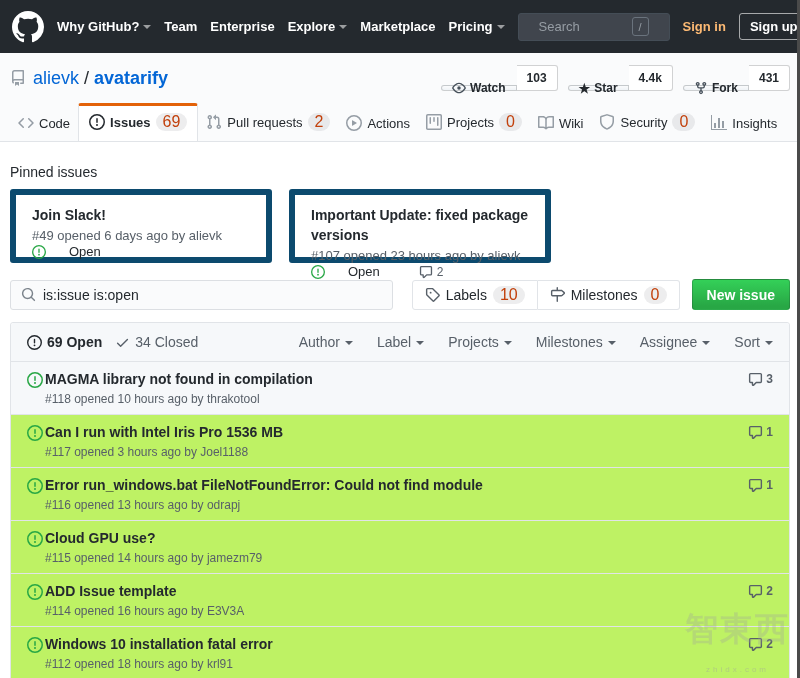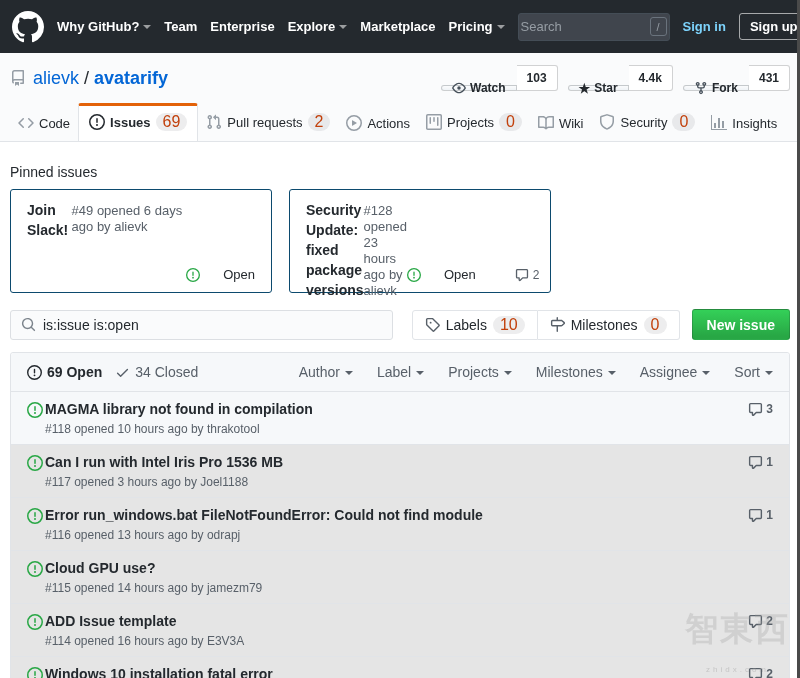--- a/index.html
+++ b/index.html
@@ -19,33 +19,33 @@
   .gh-nav { display:flex; align-items:center; gap:13px; }
   .gh-nav a {
     color:#fff; font-size:13px; font-weight:600; display:flex;
     align-items:center; gap:4px; white-space:nowrap; cursor:pointer;
   }
   .caret-lt { width:0; height:0; border-left:4px solid transparent;
     border-right:4px solid transparent; border-top:4px solid rgba(255,255,255,.55); }
   .hsearch {
     margin-left:auto; width:152px; height:28px; background:#40454d;
     border:1px solid #444d56; border-radius:3px; display:flex;
-    align-items:center; padding:0 2px; gap:5px;
+    align-items:center; padding:0 20px; gap:5px;
   }
   .hsearch input {
     flex:1; min-width:0; background:transparent; border:none; outline:none;
     color:#fff; font-size:13px; font-family:inherit;
   }
   .hsearch input::placeholder { color:#969da4; }
   .slash-hint {
     border:1px solid #6a737d; color:#969da4; border-radius:3px; font-size:11px;
     width:17px; height:19px; display:flex; align-items:center; justify-content:center;
     flex:none;
   }
-  .signin { color:#7dd3fc; font-size:13px; font-weight:600; cursor:pointer; white-space:nowrap; }
+  .signin { color:#fdba74; font-size:13px; font-weight:600; cursor:pointer; white-space:nowrap; }
   .signup {
     color:#fff; font-size:13px; font-weight:600; border:1px solid rgba(255,255,255,.6);
     border-radius:3px; padding:5px 10px; cursor:pointer; white-space:nowrap;
   }
 
   
   .top-section { background:#fafbfc; padding-top:11px; }
   .repo-row { display:flex; align-items:center; padding:0 10px; height:28px; }
   .repo-icon svg { width:16px; height:16px; fill:#959da5; margin-right:7px; display:block; }
   .repo-title { font-size:18px; font-weight:400; display:flex; align-items:center; gap:5px; }
@@ -84,22 +84,22 @@
   .counter {
     background:rgba(27,31,35,.08); border-radius:10px; font-size:16px;
     font-weight:400; padding:1px 7px; color:#c2410c; line-height:16px;
   }
 
   
   .main { padding:0 10px; }
   .pinned-heading { font-size:14px; font-weight:400; margin-top:22px; color:#24292e; }
   .pinned-cards { display:flex; gap:17px; margin-top:9px; }
   .pinned-card {
-    width:262px; height:104px; border:1px solid #0c4a6e; border-radius:3px;
-    padding:10px 16px; display:flex; background:#fff;
+    width:262px; height:74px; border:6px solid #0c4a6e; border-radius:3px;
+    padding:10px 16px; display:flex; flex-direction:column; background:#fff;
   }
   .pc-title { font-size:14px; font-weight:600; line-height:20px; cursor:pointer; }
   .pc-meta { font-size:13px; color:#586069; margin-top:3px; line-height:16px; }
   .pc-status { margin-top:auto; display:flex; align-items:center; gap:23px; font-size:13px; color:#24292e; }
   .pc-status svg.open-ic { width:14px; height:14px; fill:#28a745; }
   .pc-comments { display:flex; align-items:center; gap:4px; color:#586069; margin-left:16px; font-size:12px; }
   .pc-comments svg { width:14px; height:14px; fill:#586069; }
 
   .filter-row { display:flex; margin-top:16px; align-items:center; }
   .issues-search {
@@ -137,21 +137,21 @@
   .state { display:flex; align-items:center; gap:5px; cursor:pointer; }
   .state-open { font-weight:600; color:#24292e; }
   .state-open svg { width:15px; height:15px; fill:#24292e; }
   .state-closed { color:#586069; }
   .state-closed svg { width:15px; height:15px; fill:#586069; }
   .box-filters { margin-left:auto; display:flex; gap:24px; font-size:14px; color:#586069; }
   .dd { display:flex; align-items:center; gap:5px; cursor:pointer; white-space:nowrap; }
   .caret-dd { width:0; height:0; border-left:4px solid transparent;
     border-right:4px solid transparent; border-top:4px solid #586069; margin-top:2px; }
 
-  .issue-row { display:flex; padding:8px 16px 7px; border-top:1px solid #e1e4e8; background:#e5e5e5; }
+  .issue-row { display:flex; padding:8px 16px 7px; border-top:1px solid #e1e4e8; background:#bef264; }
   .issue-row.highlight { background:#f6f8fa; }
   .row-icon svg { width:16px; height:16px; fill:#28a745; display:block; margin-top:2px; }
   .row-main { flex:1; margin-left:2px; min-width:0; }
   .row-title { font-size:14px; font-weight:600; line-height:19px; color:#24292e; cursor:pointer; display:inline-block; }
   .row-meta { font-size:12px; color:#586069; margin-top:3px; line-height:15px; }
   .row-comments {
     display:flex; align-items:flex-start; justify-content:flex-end; gap:3px;
     color:#586069; font-size:12px; font-weight:600; width:44px; padding-top:2px; cursor:pointer;
   }
   .row-comments svg { width:15px; height:15px; fill:#586069; }
@@ -310,22 +310,22 @@
       <a class="pc-title">Join Slack!</a>
       <div class="pc-meta">#49 opened 6 days ago by alievk</div>
       <div class="pc-status">
         <svg class="open-ic" viewBox="0 0 16 16">
             <path fill-rule="evenodd" d="M8 1.5a6.5 6.5 0 100 13 6.5 6.5 0 000-13zM0 8a8 8 0 1116 0A8 8 0 010 8zm9 3a1 1 0 11-2 0 1 1 0 012 0zm-.25-6.25a.75.75 0 00-1.5 0v3.5a.75.75 0 001.5 0v-3.5z"></path>
           </svg>
         <span>Open</span>
       </div>
     </div>
     <div class="pinned-card">
-      <a class="pc-title">Security Update: fixed package versions</a>
-      <div class="pc-meta">#128 opened 23 hours ago by alievk</div>
+      <a class="pc-title">Important Update: fixed package versions</a>
+      <div class="pc-meta">#107 opened 23 hours ago by alievk</div>
       <div class="pc-status">
         <svg class="open-ic" viewBox="0 0 16 16">
             <path fill-rule="evenodd" d="M8 1.5a6.5 6.5 0 100 13 6.5 6.5 0 000-13zM0 8a8 8 0 1116 0A8 8 0 010 8zm9 3a1 1 0 11-2 0 1 1 0 012 0zm-.25-6.25a.75.75 0 00-1.5 0v3.5a.75.75 0 001.5 0v-3.5z"></path>
           </svg>
         <span>Open</span>
         <span class="pc-comments">
           <svg viewBox="0 0 16 16">
               <path fill-rule="evenodd" d="M2.75 2.5a.25.25 0 00-.25.25v7.5c0 .138.112.25.25.25h2a.75.75 0 01.75.75v2.19l2.72-2.72a.75.75 0 01.53-.22h4.5a.25.25 0 00.25-.25v-7.5a.25.25 0 00-.25-.25H2.75zM1 2.75C1 1.784 1.784 1 2.75 1h10.5c.966 0 1.75.784 1.75 1.75v7.5A1.75 1.75 0 0113.25 12H9.06l-2.573 2.573A1.457 1.457 0 014 13.543V12H2.75A1.75 1.75 0 011 10.25v-7.5z"></path>
             </svg>
           <span>2</span>

